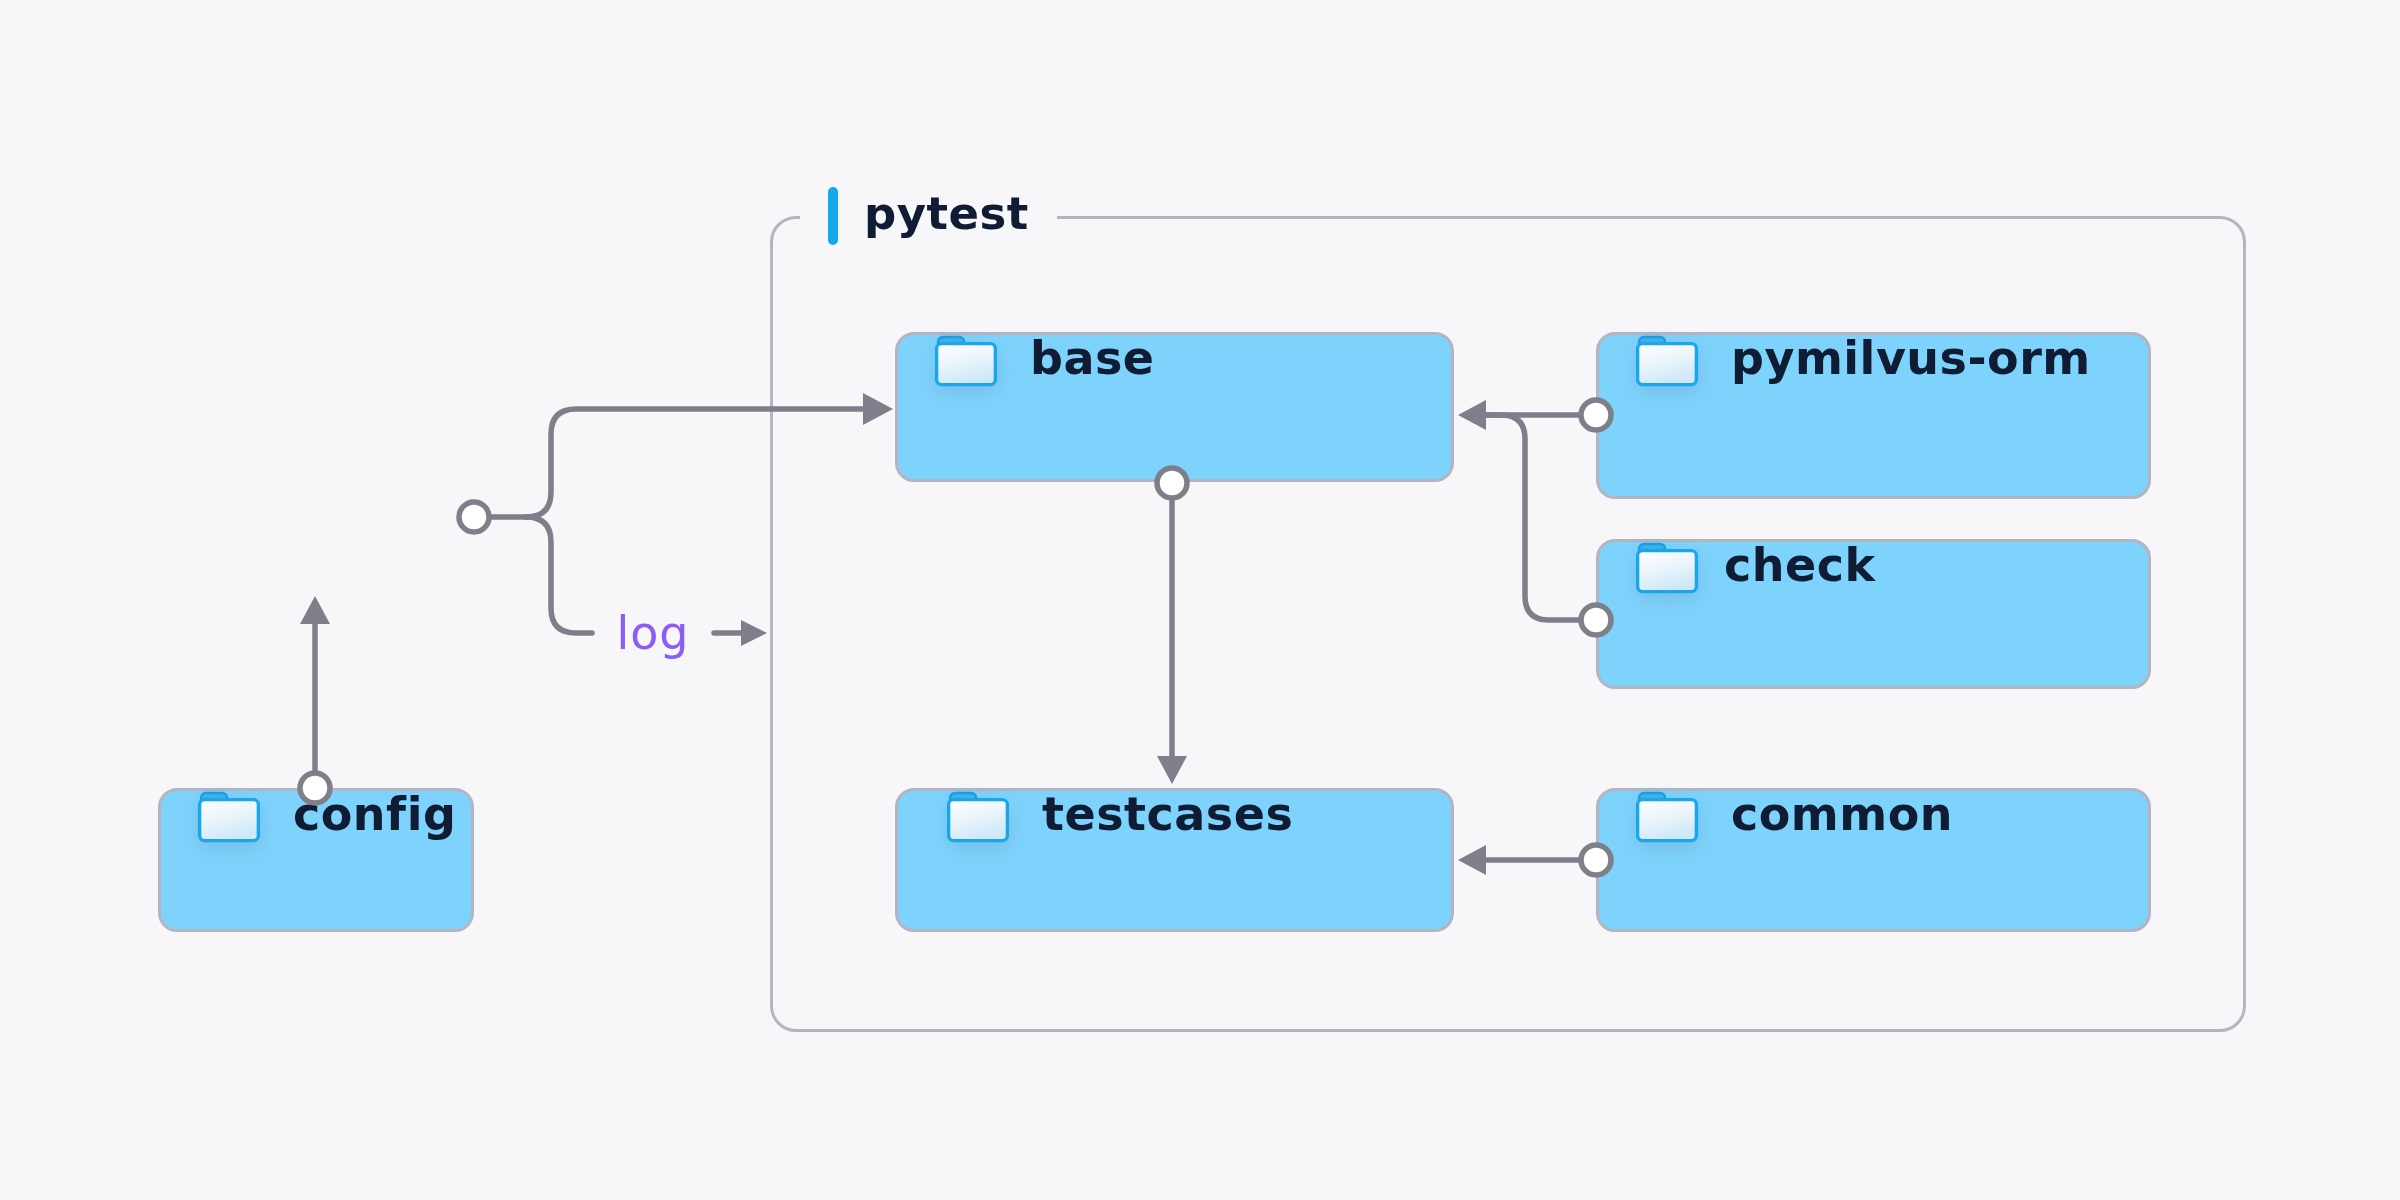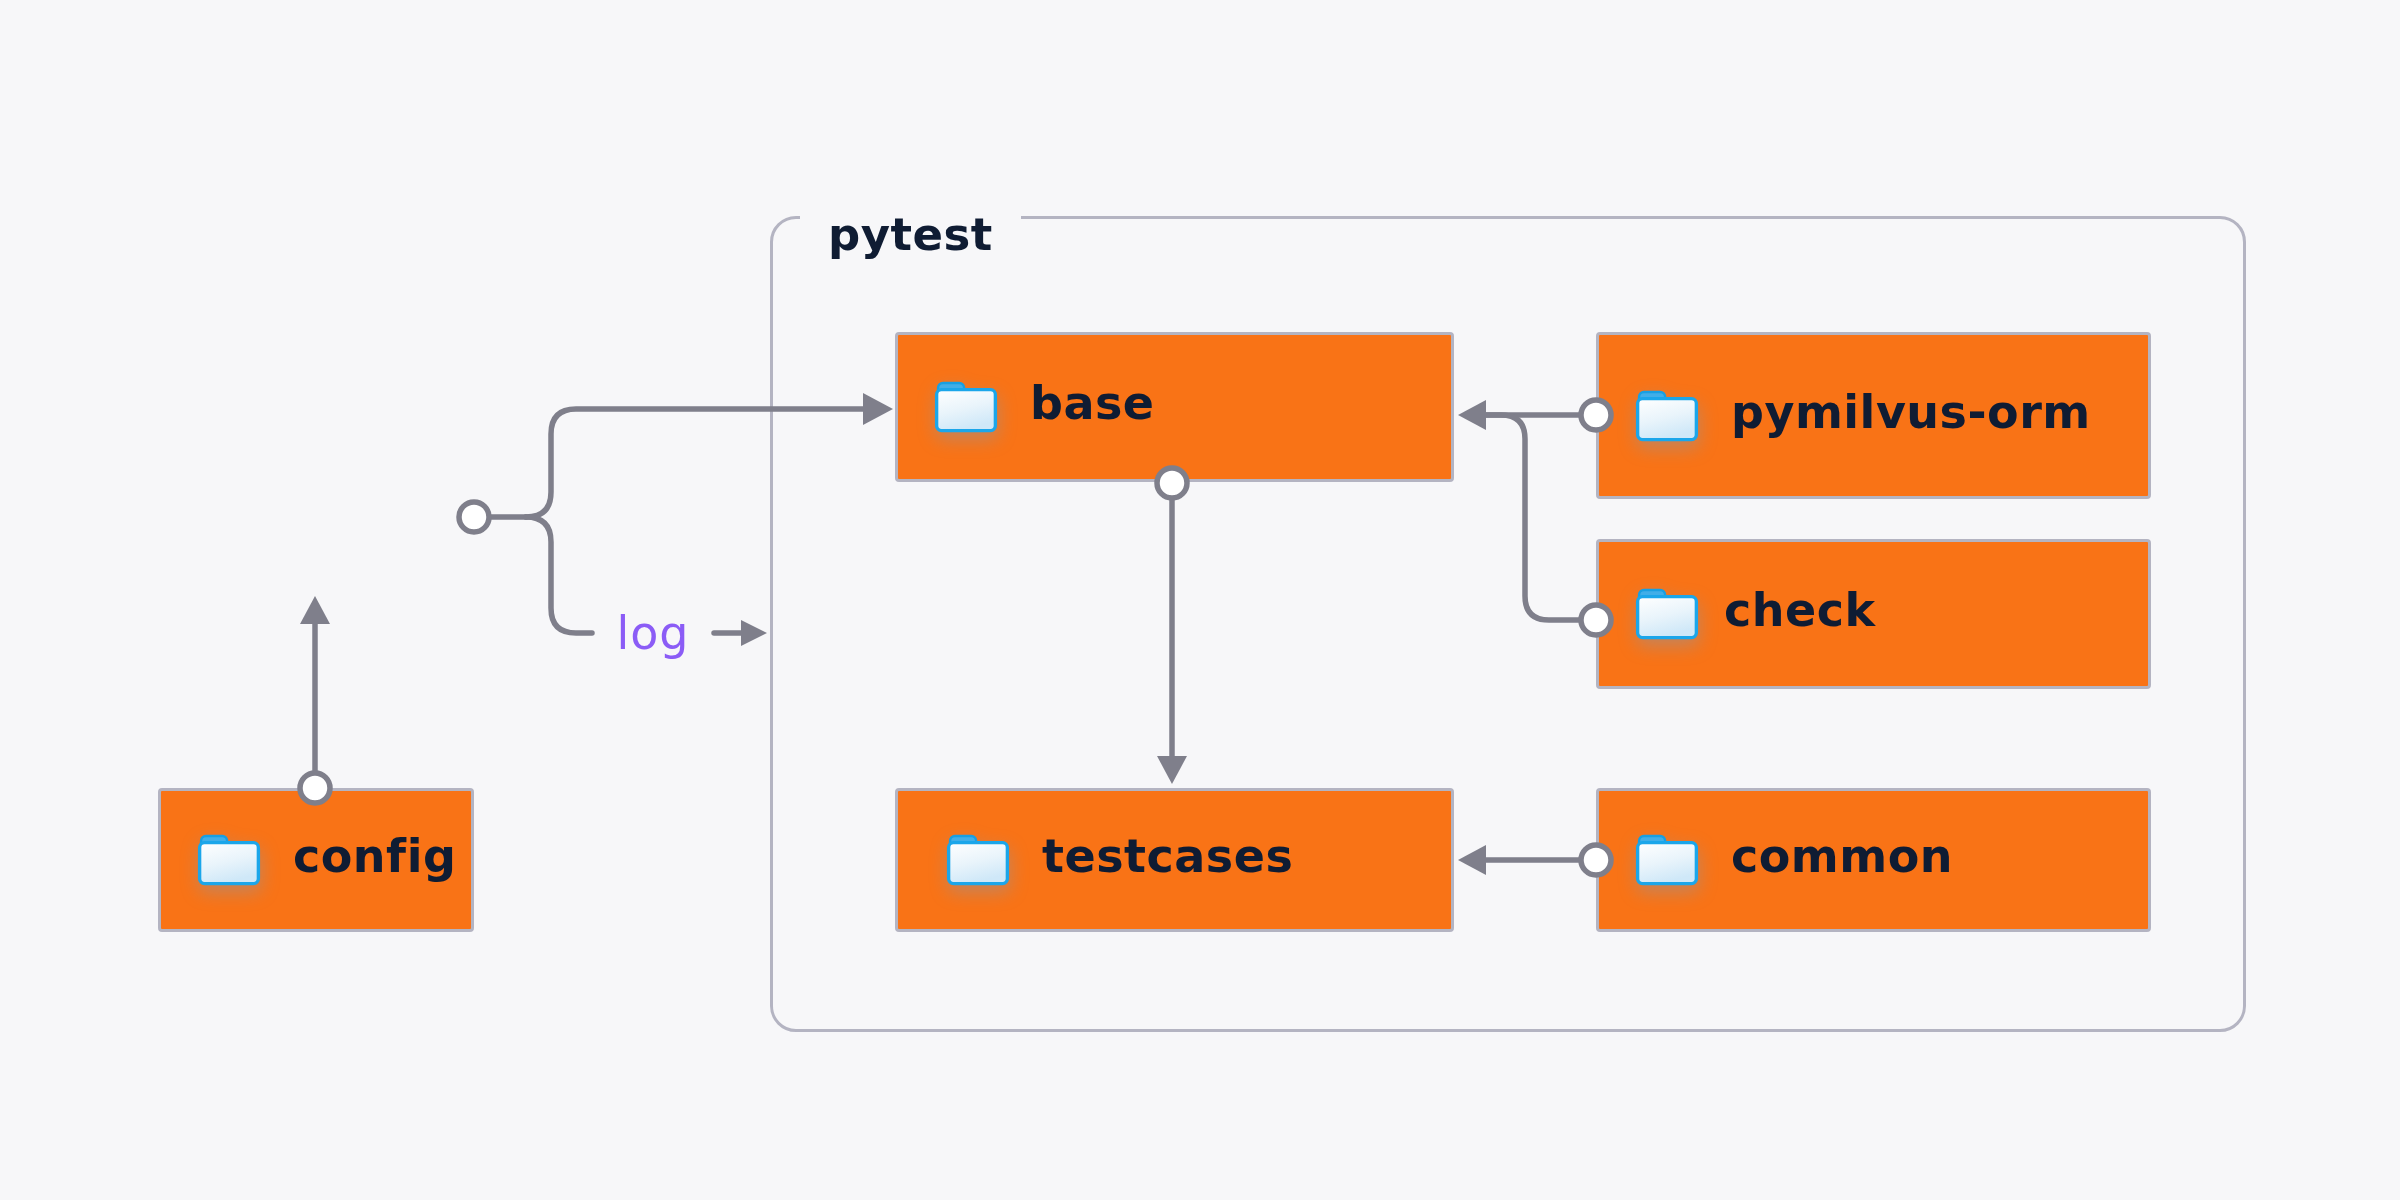--- a/index.html
+++ b/index.html
@@ -21,43 +21,42 @@
     background:transparent;
   }
   .group-label{
     position:absolute;
     left:800px;top:186px;height:60px;
     display:flex;align-items:center;
     background:#f7f7f9;
     padding:0 28px;
     gap:26px;
     z-index:5;
-    flex-direction:column;
   }
   .accent-bar{
     width:10px;height:58px;
     background:#14a9ea;
     border-radius:5px;
   }
   .group-label-text{
     font-size:45px;
     font-weight:700;
     color:#0f1c33;
     letter-spacing:.5px;
     line-height:1;
     padding-bottom:6px;
   }
 
   
   .node{
     position:absolute;
-    background:#f97316;
+    background:#7dd3fc;
     border:3px solid #b4b4c2;
-    border-radius:4px;
-    display:flex;align-items:center;
+    border-radius:19px;
+    display:flex;
     padding-left:36px;
     gap:32px;
     box-sizing:border-box;
     z-index:2;
   }
   .node-label{
     font-size:46px;
     font-weight:700;
     color:#0f1c33;
     letter-spacing:.5px;

